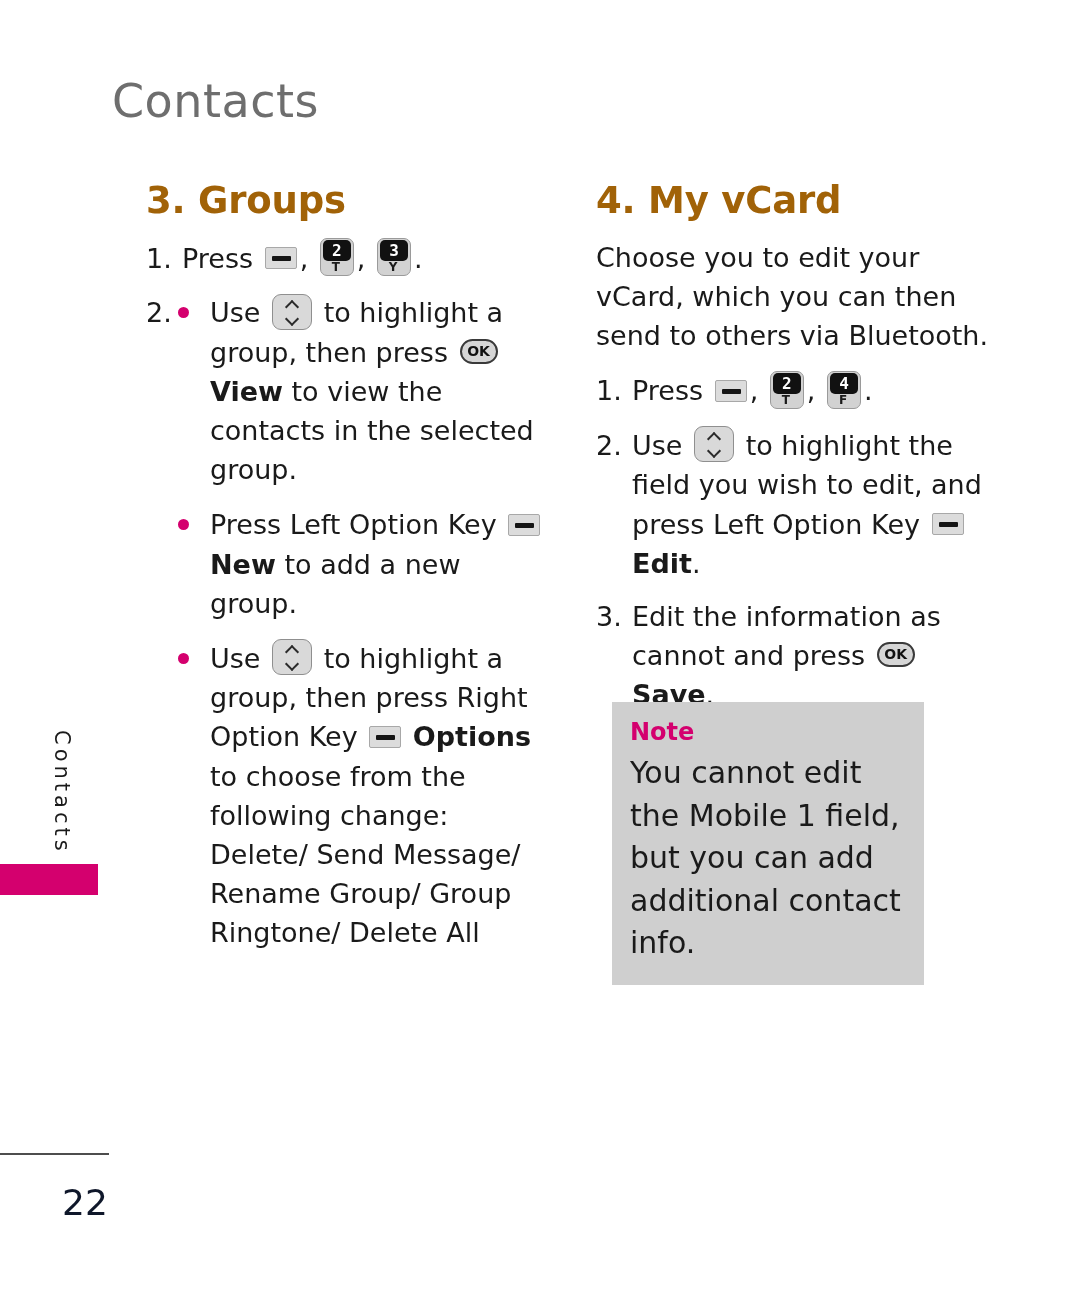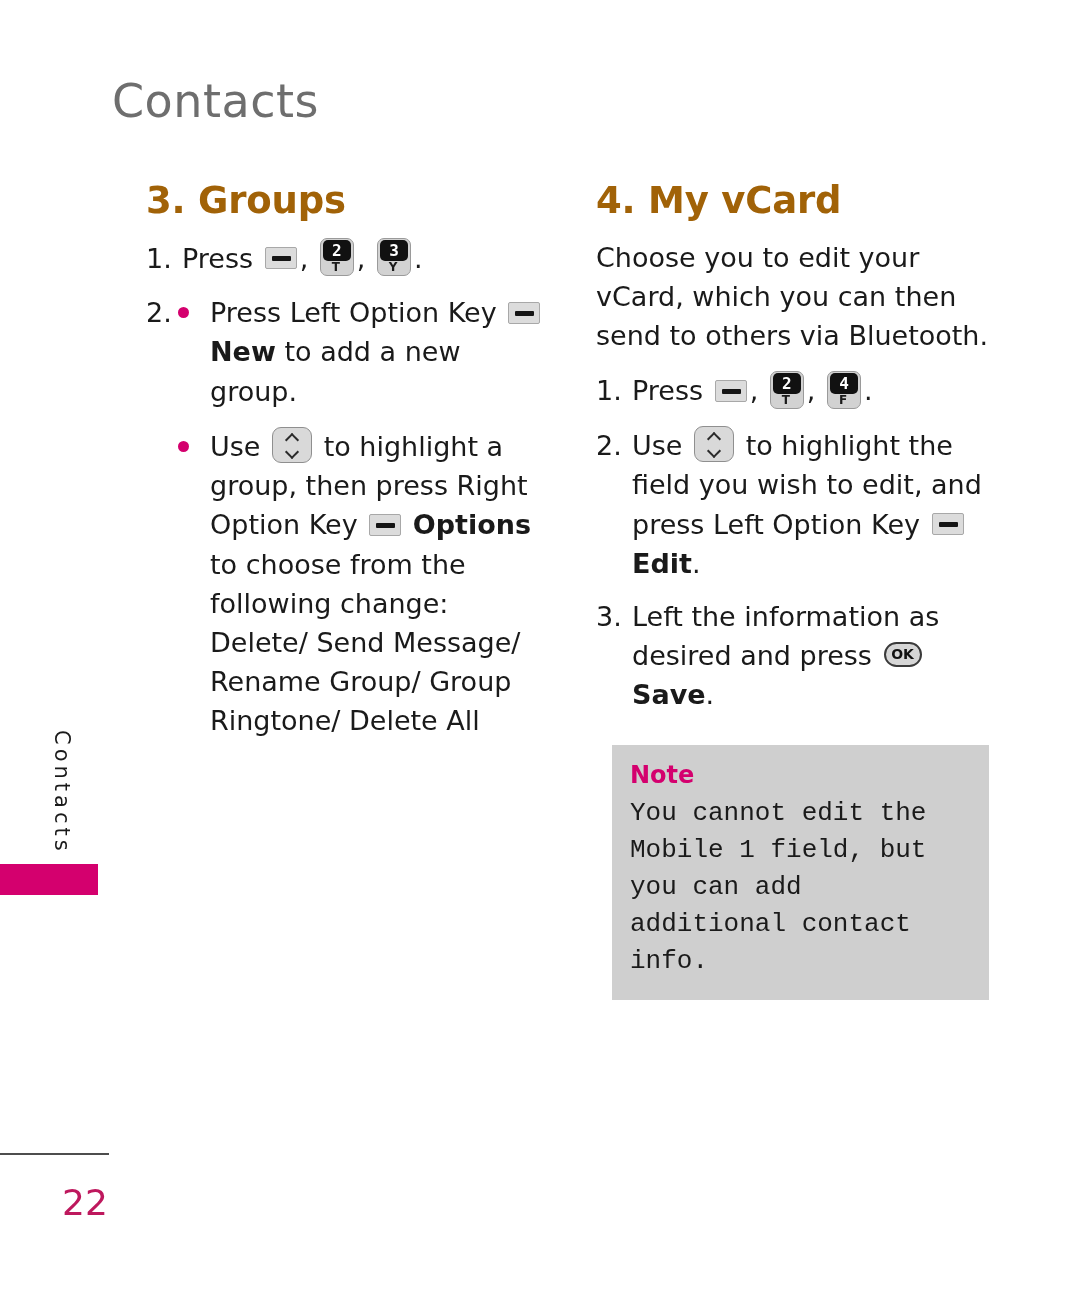--- a/index.html
+++ b/index.html
@@ -238,54 +238,52 @@
     color: #111111;
     position: relative;
     top: -3px;
   }
 
   
   #note-box {
     position: absolute;
     left: 612px;
     top: 702px;
-    width: 377px;
+    width: 312px;
     background: #cfcfcf;
     padding: 16px 18px 20px 18px;
     box-sizing: border-box;
-    margin-top: 43px;
   }
   #note-title {
     font-size: 24px;
     font-weight: 700;
     color: #d4006e;
     margin-bottom: 6px;
   }
   #note-body {
-    font-size: 26px;
+    font-size: 30px;
     line-height: 1.42;
     color: #1a1a1a;
-    font-family: Liberation Mono, monospace;
   }
 
   
   #footer-rule {
     position: absolute;
     left: 0;
     top: 1153px;
     width: 109px;
     height: 2px;
     background: #4d4d4d;
   }
   #page-number {
     position: absolute;
     left: 62px;
     top: 1182px;
     font-size: 36px;
-    color: #be185d;
+    color: #0f172a;
   }
 </style>
 </head>
 <body>
 
 <div id="page-header">Contacts</div>
 
 <div id="side-tab">
   <div id="side-tab-label">Contacts</div>
   <div id="side-tab-marker"></div>
@@ -313,20 +311,32 @@
     </li>
 
     <li class="step">
       <span class="step-num">2.</span>
     </li>
 
   </ul>
 
   <ul class="bullets">
 
+    <li class="bullet">
+      <span class="bullet-dot"></span>
+      <span>Use</span>
+      <span class="key key-nav">
+        <span class="chev chev-up"></span>
+        <span class="chev chev-down"></span>
+      </span>
+      <span>to highlight a group, then press</span>
+      <span class="key key-ok">OK</span>
+      <span class="bold">View</span>
+      <span>to view the contacts in the selected group.</span>
+    </li>
 
     <li class="bullet">
       <span class="bullet-dot"></span>
       <span>Press Left Option Key</span>
       <span class="key key-option"></span>
       <span class="bold">New</span>
       <span>to add a new group.</span>
     </li>
 
     <li class="bullet">
@@ -375,21 +385,21 @@
         <span class="chev chev-up"></span>
         <span class="chev chev-down"></span>
       </span>
       <span>to highlight the field you wish to edit, and press Left Option Key</span>
       <span class="key key-option"></span>
       <span class="bold">Edit</span><span>.</span>
     </li>
 
     <li class="step">
       <span class="step-num">3.</span>
-      <span>Left the information as desired and press</span>
+      <span>Edit the information as cannot and press</span>
       <span class="key key-ok">OK</span>
       <span class="bold">Save</span><span>.</span>
     </li>
 
   </ul>
 </div>
 
 <div id="note-box">
   <div id="note-title">Note</div>
   <div id="note-body">You cannot edit the Mobile 1 field, but you can add additional contact info.</div>

